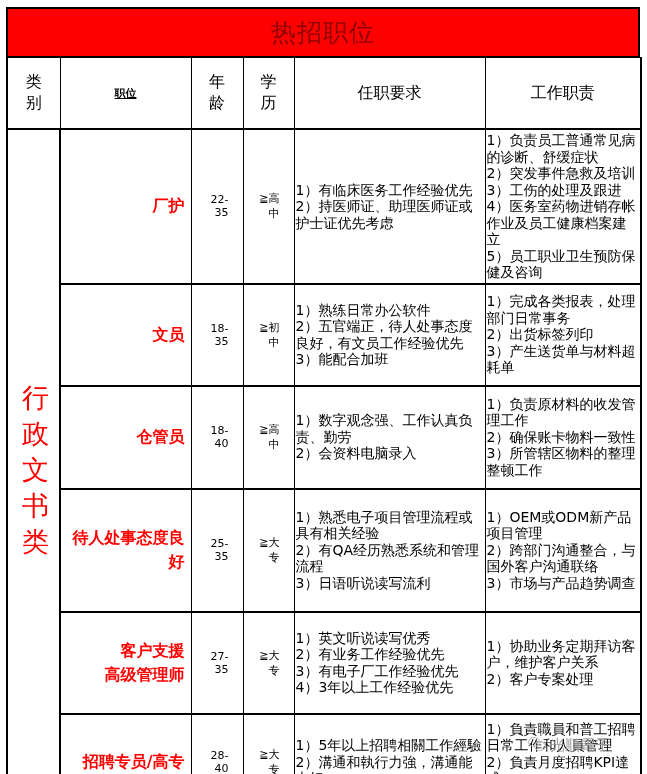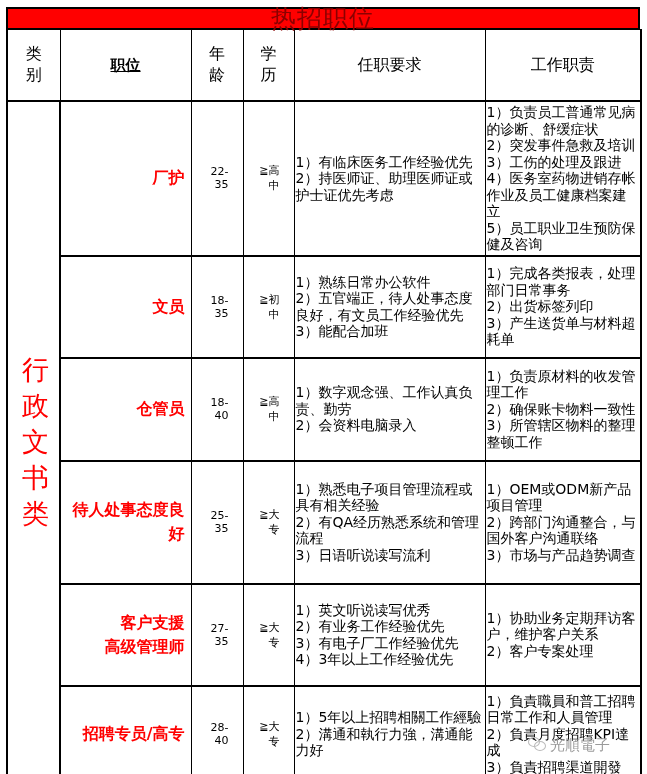--- a/index.html
+++ b/index.html
@@ -1,29 +1,29 @@
 <!DOCTYPE html>
 <html><head>
   <meta charset="utf-8">
   <style>
     html, body { margin: 0; padding: 0; background: #ffffff; }
     body { width: 647px; height: 774px; position: relative; overflow: hidden;
            font-family: "DejaVu Sans", sans-serif; }
     .wrap { position: absolute; left: 6px; top: 7px; width: 634px; }
     .title-bar {
-      height: 22px; background: #ff0000; border: 2px solid #000; border-bottom: 1px solid #000;
+      height: 50px; background: #ff0000; border: 2px solid #000; border-bottom: 1px solid #000;
       box-sizing: border-box; display: flex; align-items: center; justify-content: center;
       color: #8b0000; font-family: "DejaVu Serif", serif; font-size: 25px; letter-spacing: 1px;
     }
     table { border-collapse: collapse; width: 634px; table-layout: fixed; }
     td, th { border: 1px solid #000; padding: 14px; vertical-align: middle; }
     table { border: 2px solid #000; border-top: none; }
     th { height: 30px; font-weight: normal; font-size: 16px; color: #000; text-align: center;
          border-bottom: 2px solid #000; }
-    th.small { font-size: 15px; font-weight: bold; text-decoration: underline; }
+    th.small { font-size: 11px; font-weight: bold; text-decoration: underline; }
     td.cat { color: #ff0000; font-family: "DejaVu Serif", serif; font-size: 27px; text-align: center;
              line-height: 36px; border-right: 2px solid #000; }
     td.pos { color: #ff0000; font-weight: bold; font-size: 16px; text-align: right; line-height: 24px;
              padding: 0 6px; }
     td.age, td.edu { font-size: 11px; text-align: right; color: #000; }
     td.req, td.duty { font-size: 14px; line-height: 16.5px; color: #000; padding: 2px 1px; text-align: left; }
     tr.row { border-top: 2px solid #000; }
     tr.row td { border-top: 2px solid #000; }
     .line { display: block; }
     .watermark { position: absolute; left: 528px; top: 736px; color: #9a9a9a; font-size: 15px;

